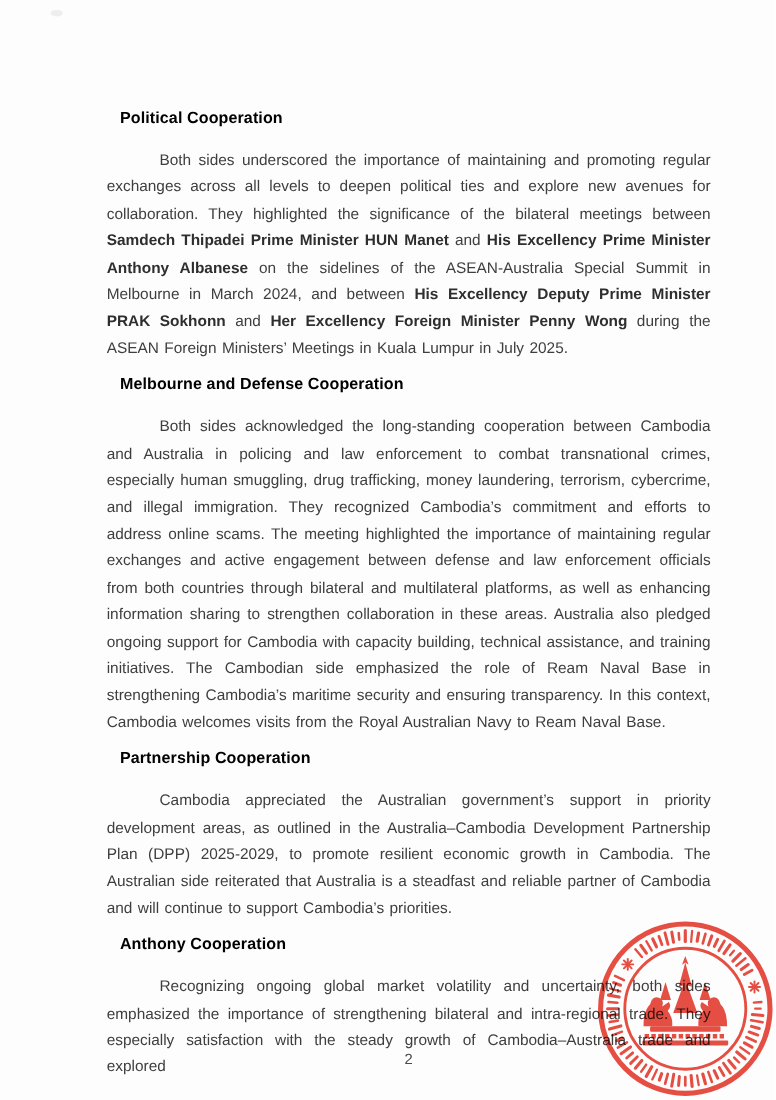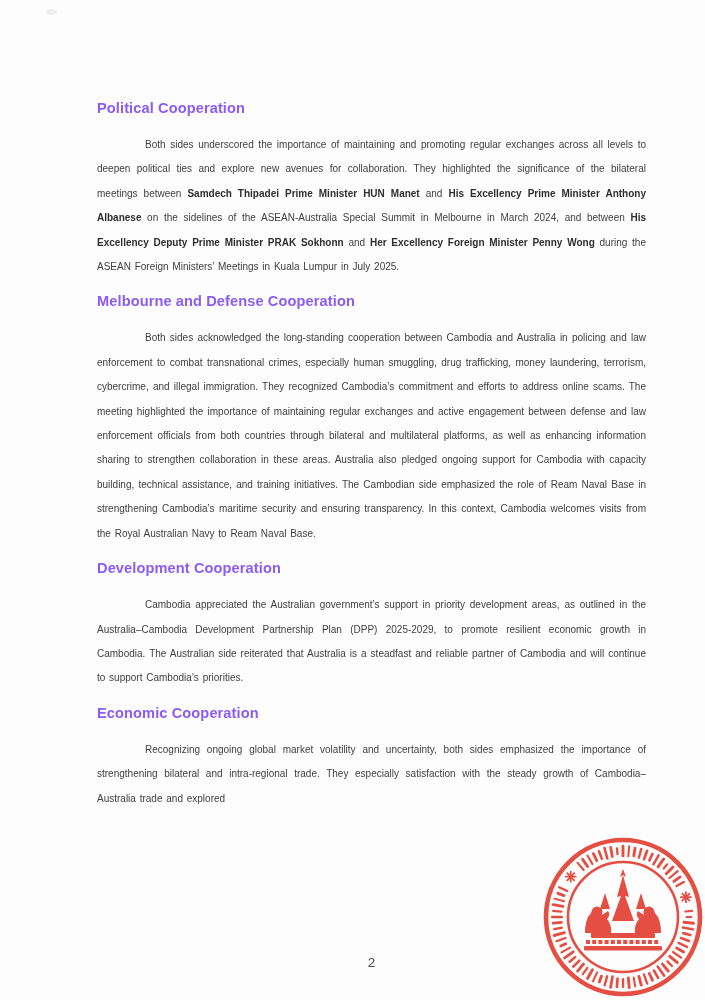--- a/index.html
+++ b/index.html
@@ -2,26 +2,26 @@
 <html><head>
 <meta charset="utf-8">
 <style>
   html,body{margin:0;padding:0;background:#ffffff;}
   .sheet{
     position:relative;width:705px;height:1000px;background:#fdfdfd;overflow:hidden;
     font-family:"Liberation Sans",sans-serif;color:#3e3e3e;
   }
   .content{position:absolute;left:97px;top:0;width:549px;padding-top:100px;}
   .sec-heading{
-    font-size:14.6px;line-height:17px;font-weight:700;color:#8b5cf6;
-    margin:7px 0 0 0;letter-spacing:.1px;
+    font-size:14.6px;line-height:17px;font-weight:700;color:#000000;
+    margin:7px 0 0 12px;letter-spacing:.1px;
   }
   .sec-heading:first-child{margin-top:0;}
   .para{
-    font-size:10px;line-height:24.4px;text-align:justify;text-indent:48px;
+    font-size:14px;line-height:24.4px;text-align:justify;text-indent:48px;
     margin:16px 0 14px 0;color:#3e3e3e;word-spacing:1px;
   }
   .para .b{font-weight:700;color:#2e2e2e;}
   .page-number{
     position:absolute;left:97px;width:549px;top:955px;text-align:center;
     font-size:13.5px;color:#4a4a4a;
   }
   .stamp{
     position:absolute;left:541px;top:835px;width:164px;height:164px;
     mix-blend-mode:multiply;opacity:.88;
@@ -35,23 +35,23 @@
 <body>
 
 <div class="sheet">
   <div class="scan-artifact"></div>
 
   <div class="content">
       <h3 class="sec-heading">Political Cooperation</h3>
       <p class="para"><span>Both sides underscored the importance of maintaining and promoting regular exchanges across all levels to deepen political ties and explore new avenues for collaboration. They highlighted the significance of the bilateral meetings between </span><span class="b">Samdech Thipadei Prime Minister HUN Manet</span><span> and </span><span class="b">His Excellency Prime Minister Anthony Albanese</span><span> on the sidelines of the ASEAN-Australia Special Summit in Melbourne in March 2024, and between </span><span class="b">His Excellency Deputy Prime Minister PRAK Sokhonn</span><span> and </span><span class="b">Her Excellency Foreign Minister Penny Wong</span><span> during the ASEAN Foreign Ministers’ Meetings in Kuala Lumpur in July 2025.</span></p>
       <h3 class="sec-heading">Melbourne and Defense Cooperation</h3>
       <p class="para"><span>Both sides acknowledged the long-standing cooperation between Cambodia and Australia in policing and law enforcement to combat transnational crimes, especially human smuggling, drug trafficking, money laundering, terrorism, cybercrime, and illegal immigration. They recognized Cambodia’s commitment and efforts to address online scams. The meeting highlighted the importance of maintaining regular exchanges and active engagement between defense and law enforcement officials from both countries through bilateral and multilateral platforms, as well as enhancing information sharing to strengthen collaboration in these areas. Australia also pledged ongoing support for Cambodia with capacity building, technical assistance, and training initiatives. The Cambodian side emphasized the role of Ream Naval Base in strengthening Cambodia’s maritime security and ensuring transparency. In this context, Cambodia welcomes visits from the Royal Australian Navy to Ream Naval Base.</span></p>
-      <h3 class="sec-heading">Development Cooperation</h3>
+      <h3 class="sec-heading">Partnership Cooperation</h3>
       <p class="para"><span>Cambodia appreciated the Australian government’s support in priority development areas, as outlined in the Australia–Cambodia Development Partnership Plan (DPP) 2025-2029, to promote resilient economic growth in Cambodia. The Australian side reiterated that Australia is a steadfast and reliable partner of Cambodia and will continue to support Cambodia’s priorities.</span></p>
-      <h3 class="sec-heading">Economic Cooperation</h3>
+      <h3 class="sec-heading">Anthony Cooperation</h3>
       <p class="para"><span>Recognizing ongoing global market volatility and uncertainty, both sides emphasized the importance of strengthening bilateral and intra-regional trade. They especially satisfaction with the steady growth of Cambodia–Australia trade and explored</span></p>
     </div>
 
   <svg class="stamp" id="stamp-svg" viewBox="0 0 164 164" xmlns="http://www.w3.org/2000/svg" style="color: rgb(228, 53, 39);">
     <g stroke="currentColor" fill="none">
       <circle cx="82" cy="82" r="77" stroke-width="4.6"></circle>
       <circle cx="82" cy="82" r="55" stroke-width="2.6"></circle>
     </g>
     <g id="stamp-ticks" stroke="currentColor" stroke-linecap="round">
         <line x1="145.5" y1="82.0" x2="150.5" y2="82.0" stroke-width="2.00"></line>

